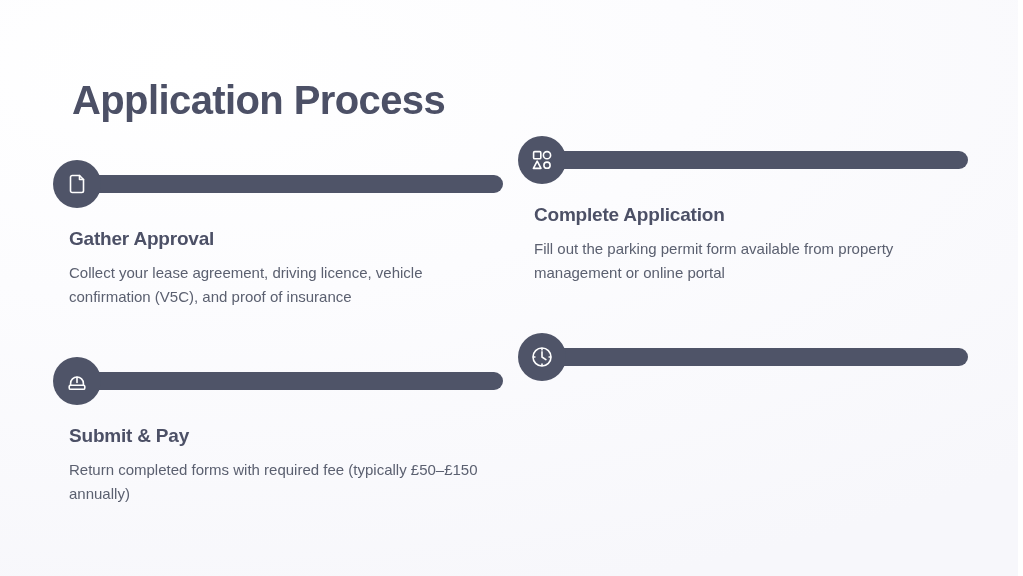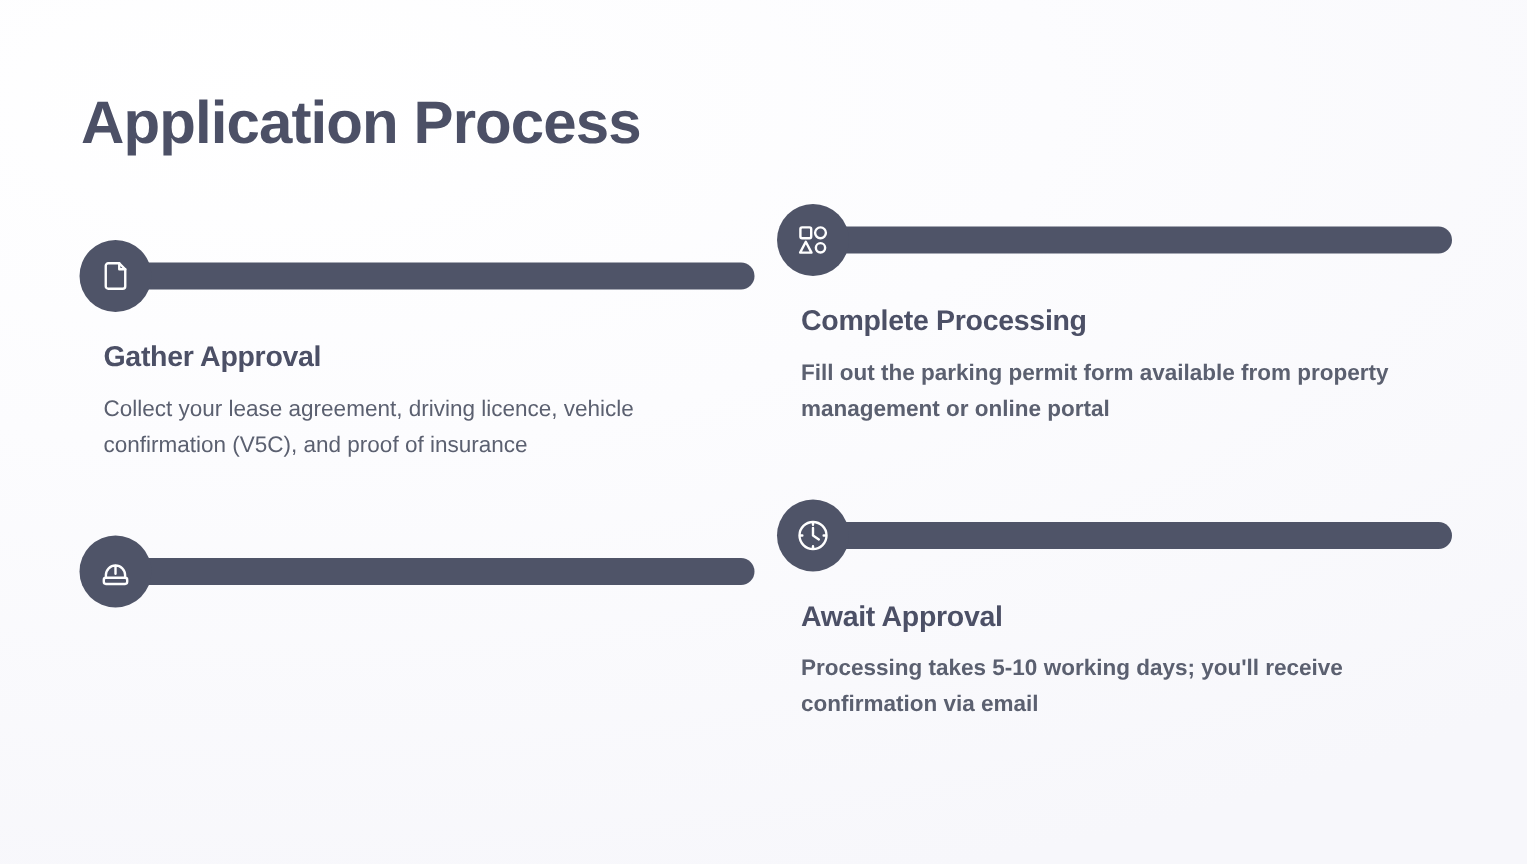--- a/index.html
+++ b/index.html
@@ -31,21 +31,21 @@
     width: 5px;
     height: 100%;
     background: #ffffff;
     pointer-events: none;
   }
 
   .page-title {
     position: absolute;
     left: 54px;
     top: 57px;
-    margin: 0;
+    margin: 18px;
     font-size: 40px;
     line-height: 50px;
     font-weight: 700;
     letter-spacing: -0.6px;
     color: #4c5066;
   }
 
   .steps {
     position: absolute;
     left: 0;
@@ -127,21 +127,21 @@
 
   .step-desc {
     margin: 0;
     padding-top: 10px;
     font-size: 15px;
     line-height: 24px;
     font-weight: 400;
     color: #5b6070;
     max-width: 410px;
   }
-  .col-right .step-desc { max-width: 400px; font-weight: bold; }
+  .col-right .step-desc { max-width: 400px; }
 </style>
 </head>
 <body>
 
 <div class="slide">
 
   <h1 class="page-title">Application Process</h1>
 
   <div class="steps">
 
@@ -167,49 +167,49 @@
         <div class="step-badge">
           <svg viewBox="0 0 24 24">
             <rect x="3.6" y="3.6" width="7.2" height="7.2" rx="1.1"></rect>
             <circle cx="17" cy="7.2" r="3.6"></circle>
             <path d="M7.2 13.2 11 20.4H3.4z"></path>
             <circle cx="17" cy="17.2" r="3.1"></circle>
           </svg>
         </div>
       </div>
       <div class="step-body">
-        <h2 class="step-title">Complete Processing</h2>
+        <h2 class="step-title">Complete Application</h2>
         <p class="step-desc">Fill out the parking permit form available from property management or online portal</p>
       </div>
     </div>
 
     <div class="step col-left row-2">
       <div class="step-bar-row">
         <div class="step-bar"></div>
         <div class="step-badge">
           <svg viewBox="0 0 24 24">
             <path d="M5.6 16.2v-1.8a6.4 6.4 0 0 1 12.8 0v1.8"></path>
             <rect x="4.2" y="16.2" width="15.6" height="4.1" rx="1.4"></rect>
             <path d="M12 8.3v5.2"></path>
           </svg>
         </div>
       </div>
+      <div class="step-body">
+        <h2 class="step-title">Submit &amp; Pay</h2>
+        <p class="step-desc">Return completed forms with required fee (typically £50–£150 annually)</p>
+      </div>
     </div>
 
     <div class="step col-right row-2">
       <div class="step-bar-row">
         <div class="step-bar"></div>
         <div class="step-badge">
           <svg viewBox="0 0 24 24">
             <circle cx="12" cy="12" r="9"></circle>
             <path d="M12 6.9V12l3.9 2.6"></path>
             <path d="M12 3.6v1.3M20.4 12h-1.3M12 20.4v-1.3M3.6 12h1.3"></path>
           </svg>
         </div>
       </div>
-      <div class="step-body">
-        <h2 class="step-title">Await Approval</h2>
-        <p class="step-desc">Processing takes 5-10 working days; you'll receive confirmation via email</p>
-      </div>
     </div>
 
   </div>
 </div>
 
 </body></html>

